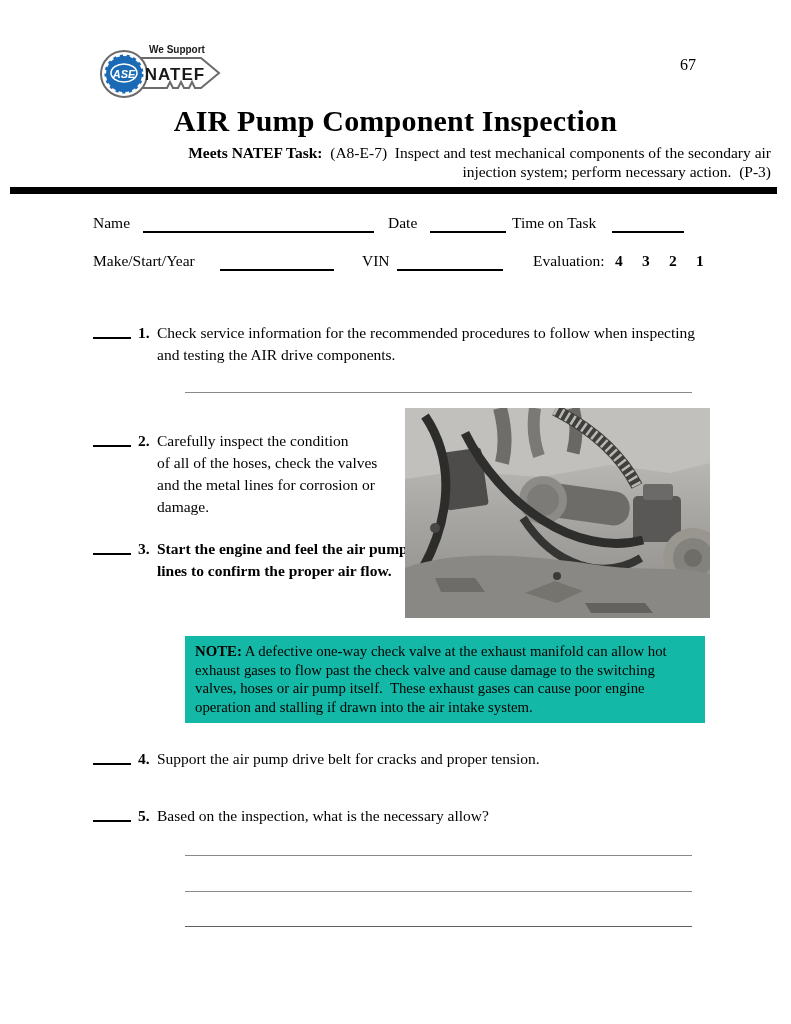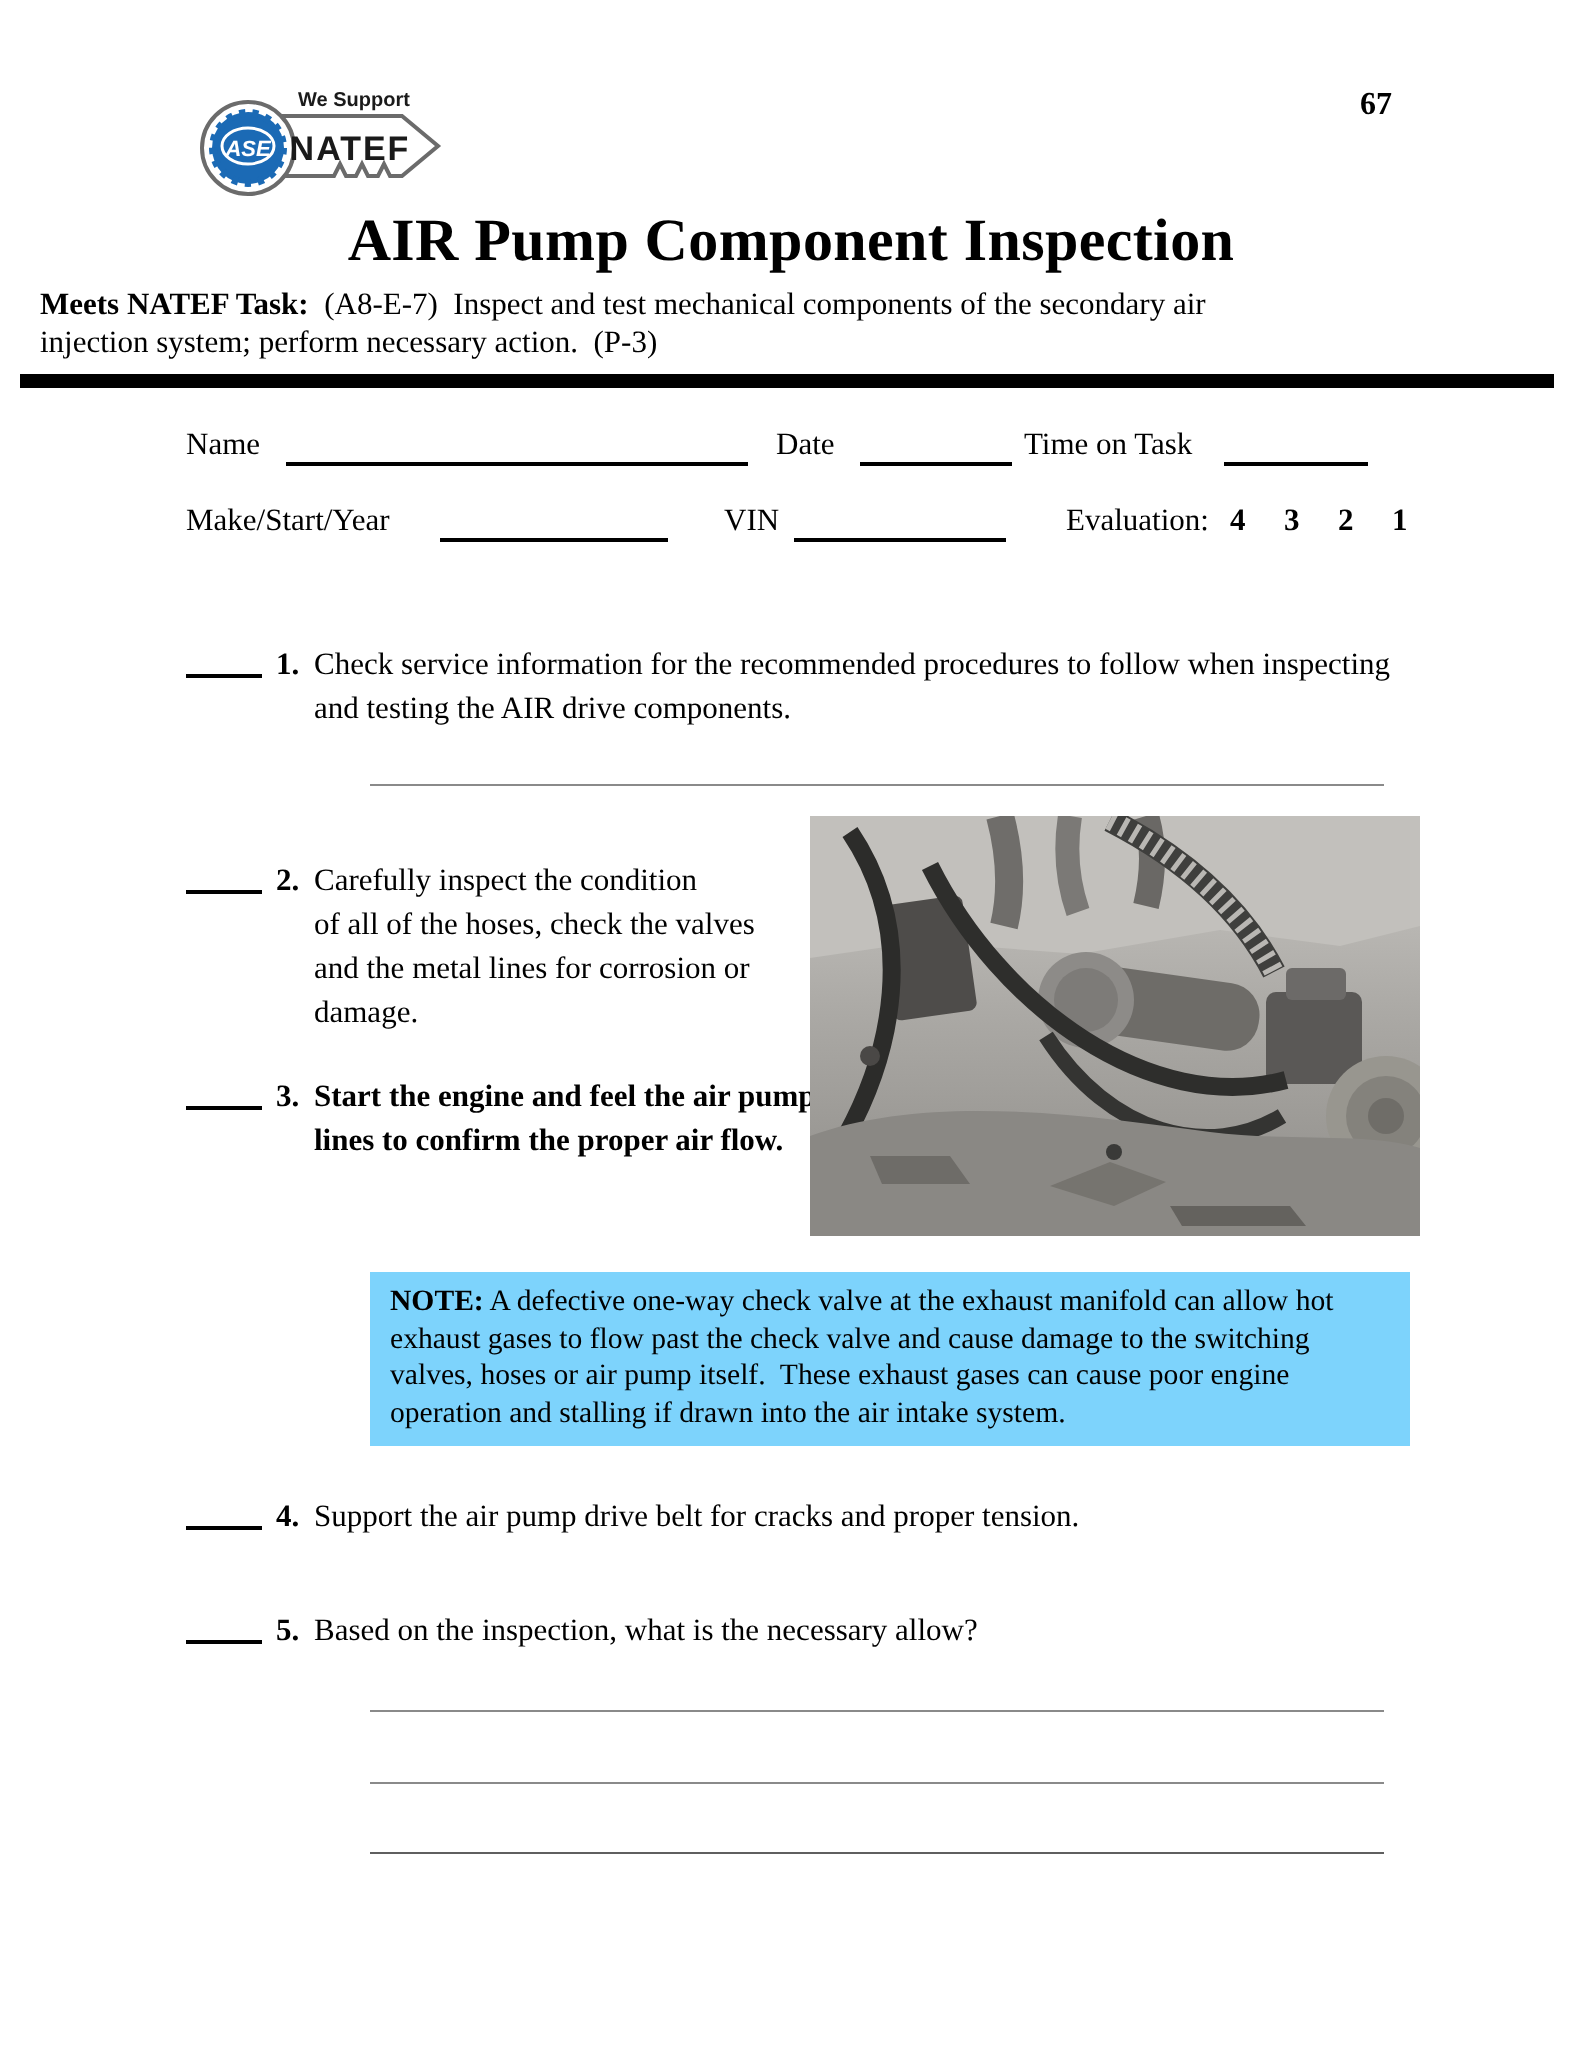--- a/index.html
+++ b/index.html
@@ -2,44 +2,44 @@
 <html><head>
 <meta charset="utf-8">
 <style>
   html,body{margin:0;padding:0;background:#ffffff;}
   .page{
     position:relative;width:791px;height:1024px;margin:0 auto;background:#ffffff;
     font-family:"Liberation Serif", serif;color:#000;overflow:hidden;
   }
   .bold{font-weight:bold;}
   
-  .page-number{position:absolute;left:680px;top:44px;font-size:16px;font-weight:bold;}
+  .page-number{position:absolute;left:680px;top:56px;font-size:16px;font-weight:normal;}
   .logo{position:absolute;left:97px;top:42px;width:128px;height:60px;}
   .title{position:absolute;left:0;top:104px;width:100%;text-align:center;
          font-size:30px;font-weight:bold;margin:0;letter-spacing:.2px;}
-  .subtitle{position:absolute;left:20px;top:143px;width:751px;text-align:left;
+  .subtitle{position:absolute;left:20px;top:143px;width:751px;text-align:right;
             font-size:15.5px;line-height:19px;}
   .subtitle .rest{white-space:pre-wrap;}
   .rule{position:absolute;left:10px;top:187px;width:767px;height:7px;background:#000;}
   
   .flabel{position:absolute;font-size:15.5px;font-weight:normal;white-space:nowrap;}
   .fline{position:absolute;height:17px;border-bottom:2px solid #000;}
   .evalnum{position:absolute;font-size:15.5px;font-weight:bold;}
   
   .item{position:absolute;left:93px;display:flex;align-items:flex-start;}
   .blank{flex:none;width:38px;height:15px;border-bottom:2px solid #000;margin-right:7px;}
   .inum{flex:none;width:19px;font-size:15.5px;font-weight:bold;line-height:22px;text-align:left;}
   .itext{flex:none;font-size:15.5px;line-height:22px;white-space:pre-wrap;}
   
   .ansline{position:absolute;left:185px;width:507px;height:15px;}
   .ansline.g{border-bottom:1.5px solid #8a8a8a;}
   .ansline.d{border-bottom:1.5px solid #5f5f5f;}
   
   .note{position:absolute;left:185px;top:636px;width:500px;padding:6px 10px 7px 10px;
-        background:#7dd3fc;font-size:14.8px;line-height:18.6px;}
+        background:#14b8a6;font-size:14.8px;line-height:18.6px;}
   .note .ntext{white-space:pre-wrap;}
   
   .photo{position:absolute;left:405px;top:408px;width:305px;height:210px;}
 </style>
 </head>
 <body>
 
 <div class="page">
 
   <div class="page-number">67</div>

